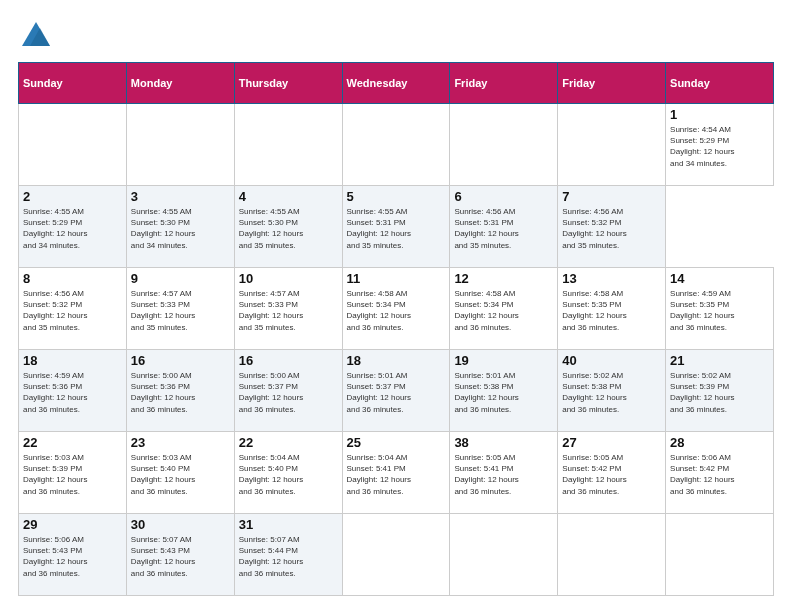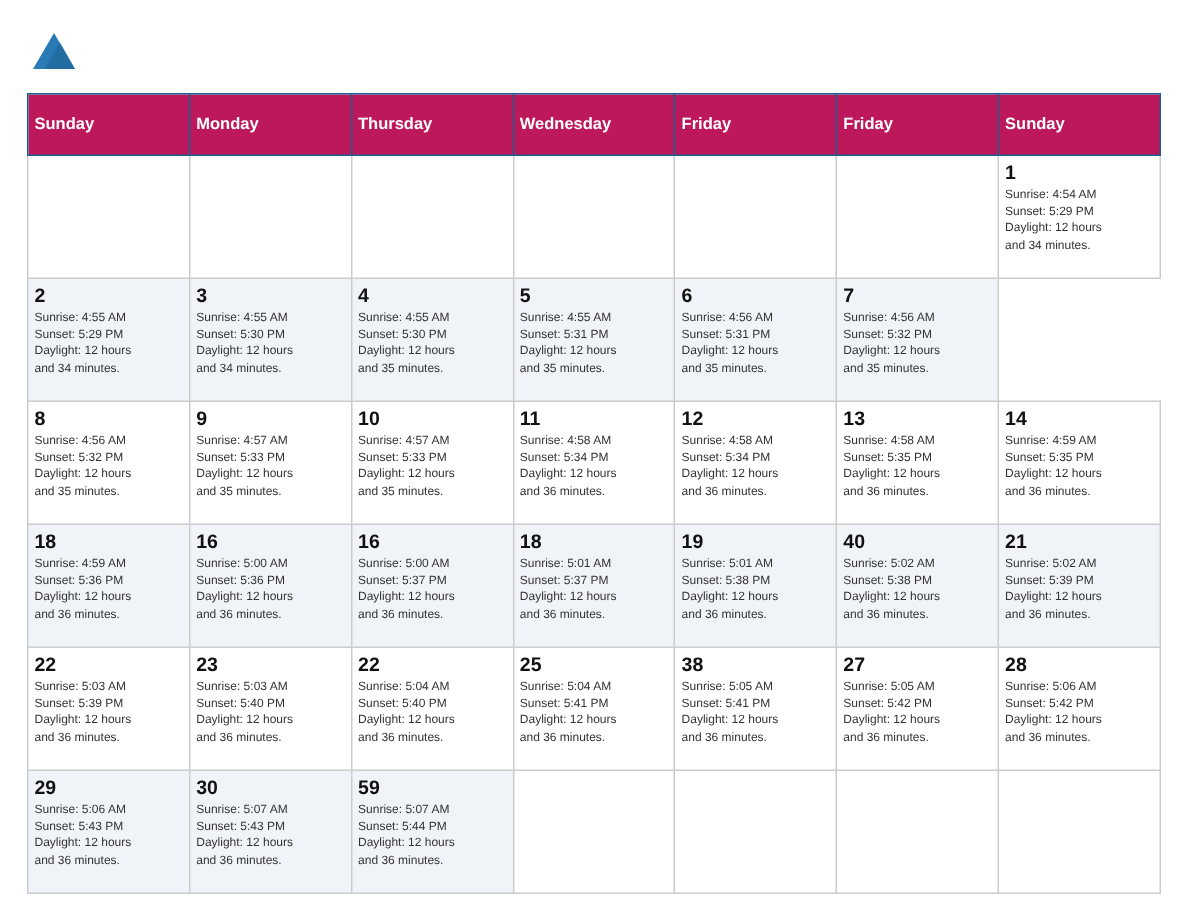--- a/index.html
+++ b/index.html
@@ -402,21 +402,21 @@
           <td>
         <span class="day-num">30</span>
         <div class="day-info">
           Sunrise: 5:07 AM<br>
           Sunset: 5:43 PM<br>
           Daylight: 12 hours<br>
           and 36 minutes.
         </div>
       </td>
           <td>
-        <span class="day-num">59</span>
+        <span class="day-num">31</span>
         <div class="day-info">
           Sunrise: 5:07 AM<br>
           Sunset: 5:44 PM<br>
           Daylight: 12 hours<br>
           and 36 minutes.
         </div>
       </td>
           <td class="empty-cell"></td>
           <td class="empty-cell"></td>
           <td class="empty-cell"></td>

